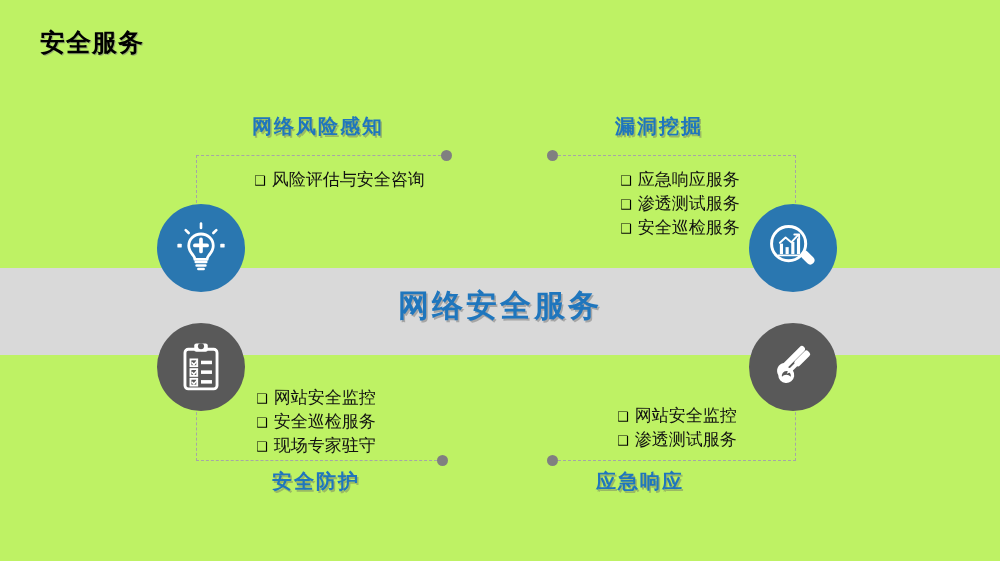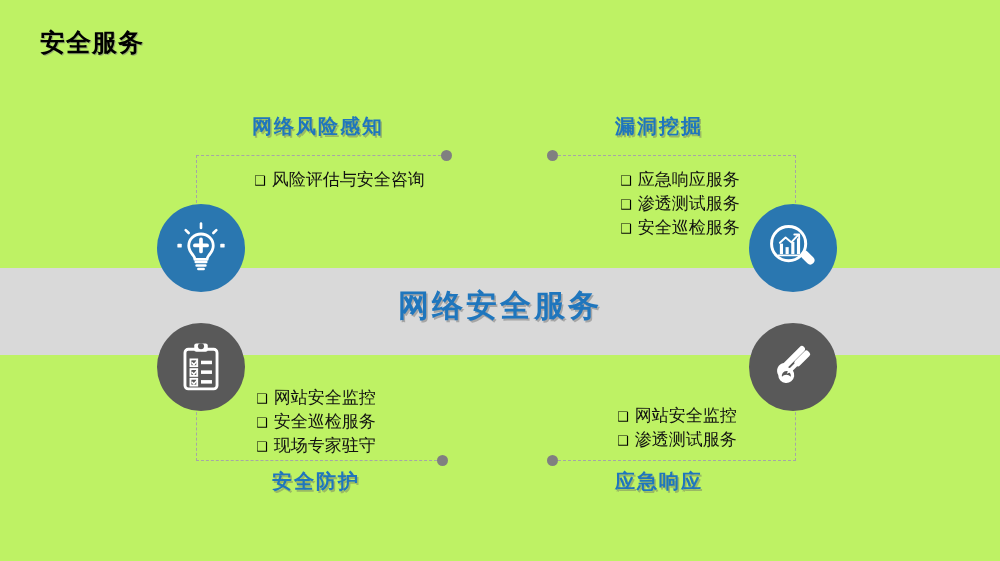--- a/index.html
+++ b/index.html
@@ -275,15 +275,15 @@
     <li>
       <span class="bullet-mark">❑</span>
       <span class="bullet-text">网站安全监控</span>
     </li>
     <li>
       <span class="bullet-mark">❑</span>
       <span class="bullet-text">渗透测试服务</span>
     </li>
   </ul>
 
-  <div class="q-heading" style="left:615px; top:468px;text-align:center;">应急响应</div>
+  <div class="q-heading" style="left:596px; top:468px;text-align:center;">应急响应</div>
 
 </div>
 
 </body></html>

